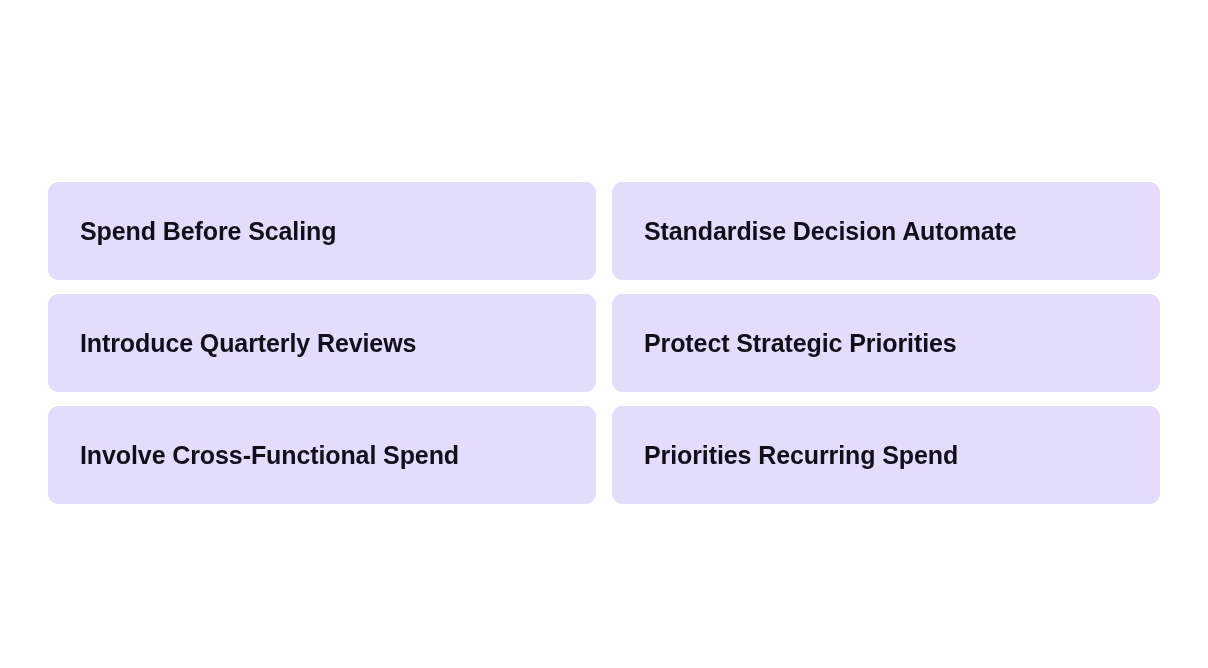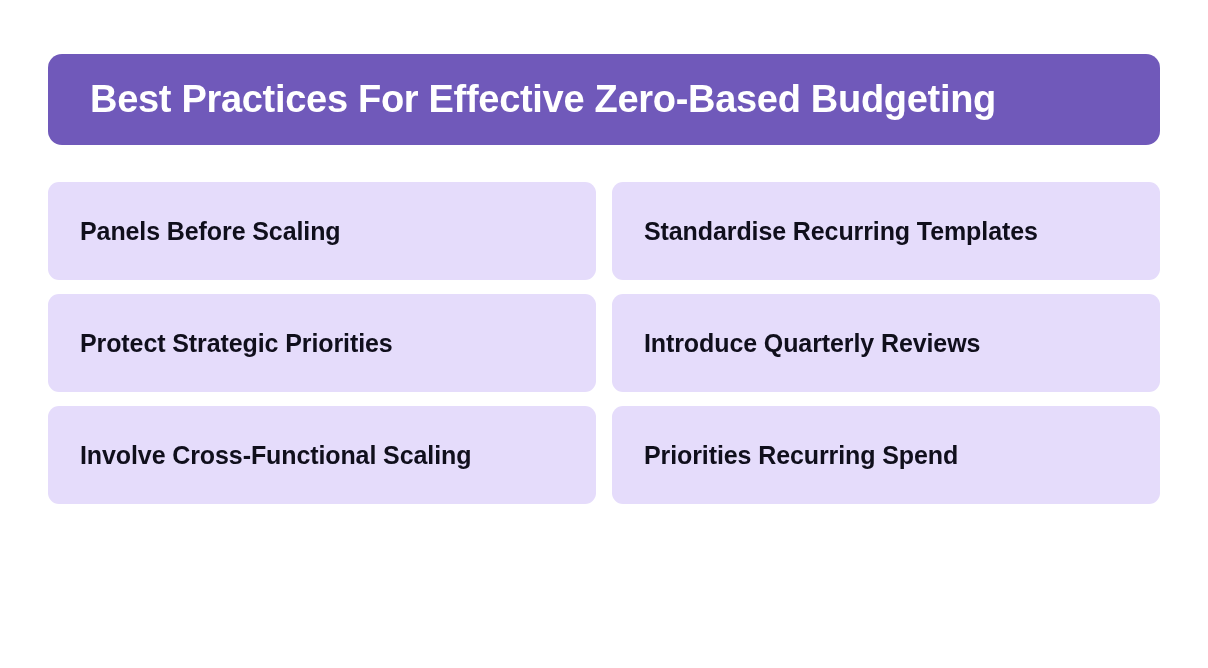--- a/index.html
+++ b/index.html
@@ -83,45 +83,42 @@
     letter-spacing: -0.1px;
     line-height: 1.15;
     white-space: nowrap;
   }
 </style>
 </head>
 <body>
 
 <div class="infographic">
 
-  <div class="header-banner">
-    <div class="header-title">Best Practices For Effective Zero-Based Budgeting</div>
-  </div>
 
   <div class="card-grid">
 
     <div class="practice-card">
-      <span class="practice-label">Panels Before Scaling</span>
+      <span class="practice-label">Spend Before Scaling</span>
     </div>
 
 
     <div class="practice-card">
-      <span class="practice-label">Standardise Recurring Templates</span>
+      <span class="practice-label">Standardise Decision Automate</span>
+    </div>
+
+    <div class="practice-card">
+      <span class="practice-label"> Introduce Quarterly Reviews</span>
     </div>
 
     <div class="practice-card">
       <span class="practice-label">Protect Strategic Priorities</span>
     </div>
 
     <div class="practice-card">
-      <span class="practice-label"> Introduce Quarterly Reviews</span>
-    </div>
-
-    <div class="practice-card">
-      <span class="practice-label">Involve Cross-Functional Scaling</span>
+      <span class="practice-label">Involve Cross-Functional Spend</span>
     </div>
 
     <div class="practice-card">
       <span class="practice-label">Priorities Recurring Spend</span>
     </div>
 
     <div class="practice-card empty"></div>
 
   </div>
 

